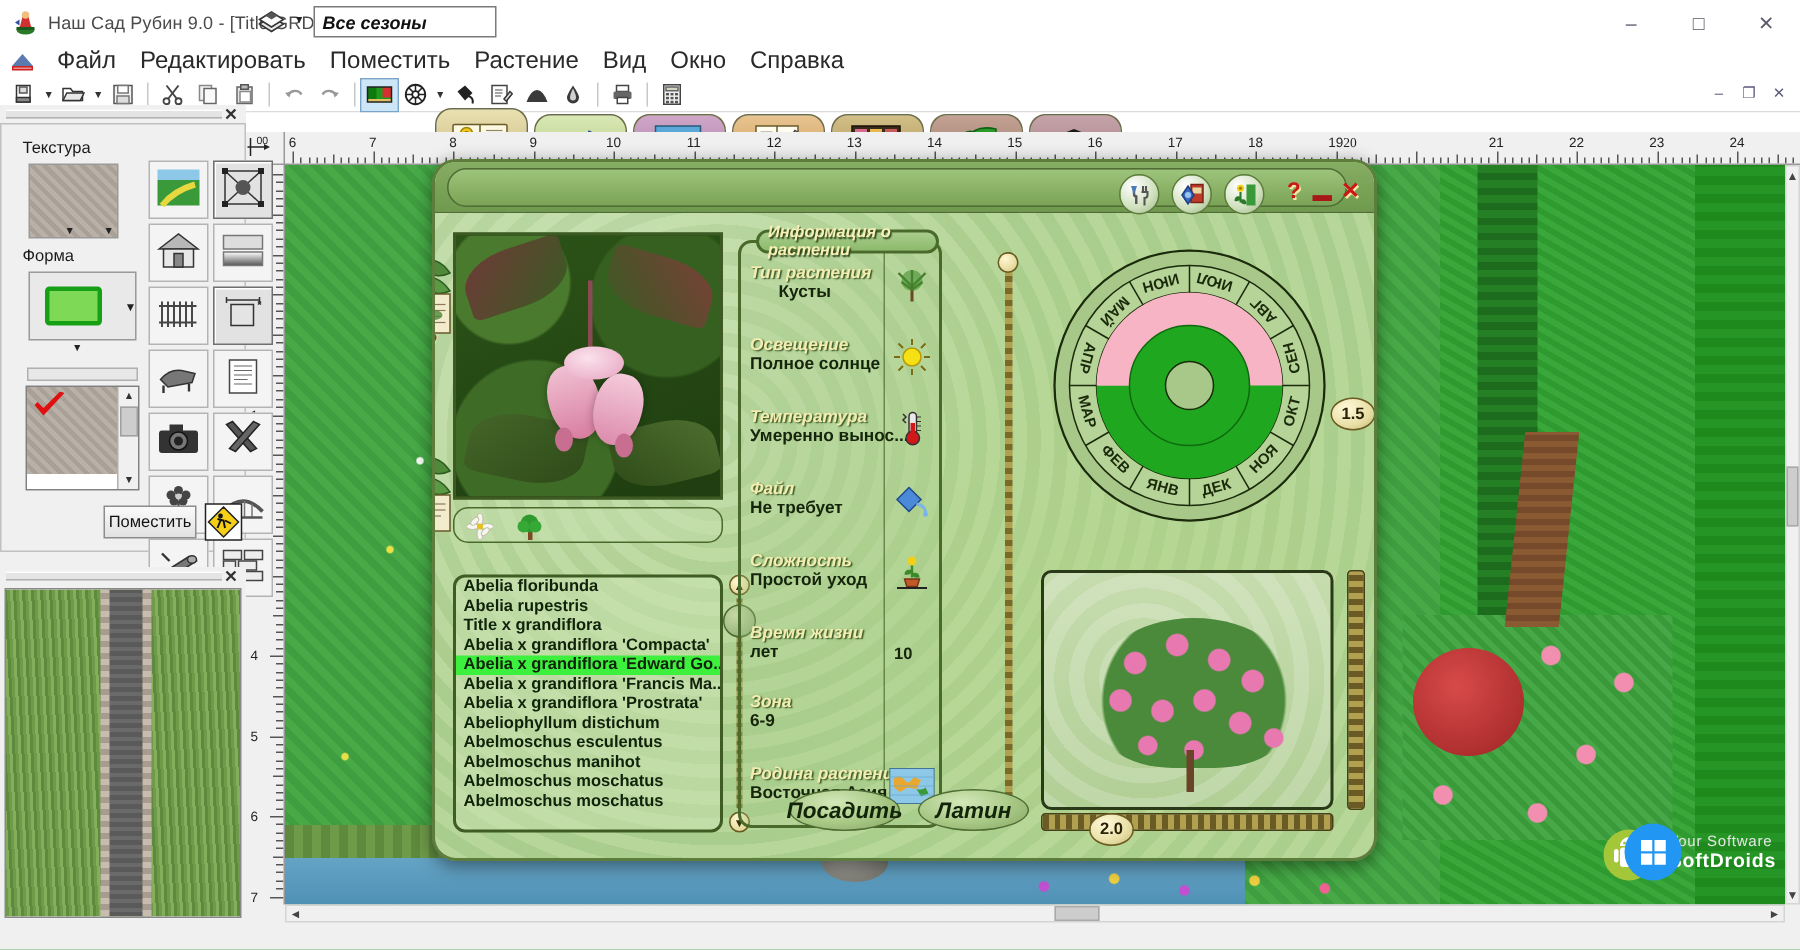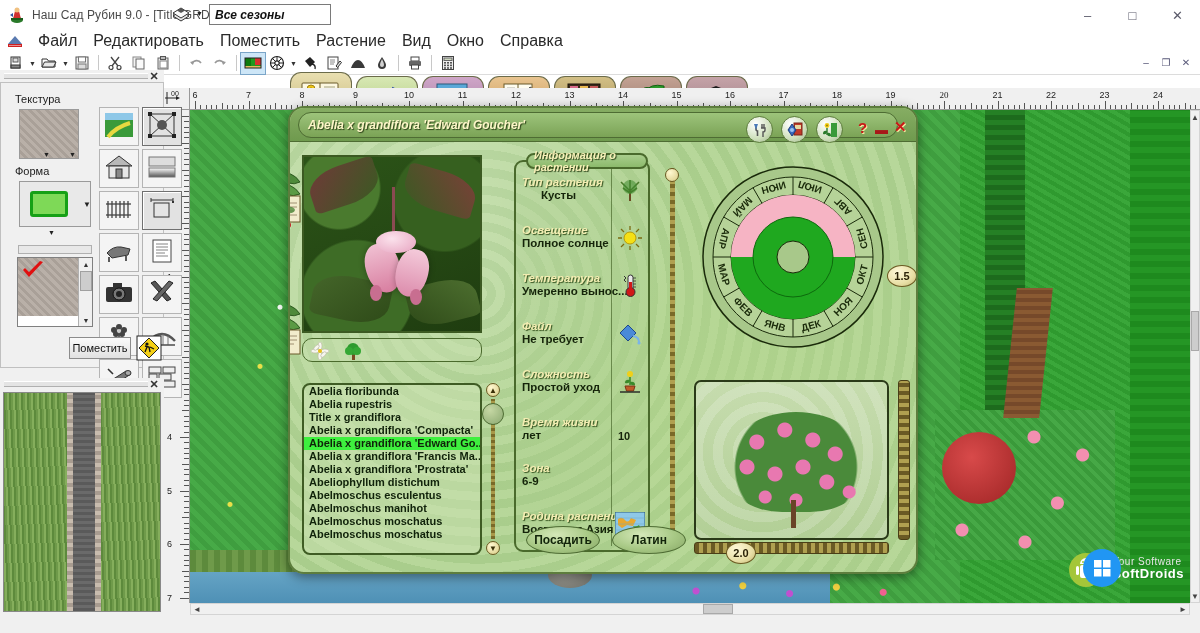--- a/index.html
+++ b/index.html
@@ -140,21 +140,21 @@
      text-shadow:1px 1px 1px #33501c; }
   .infoval { font-weight:bold; font-size:11.5px; color:#15240a; }
   .lst { position:absolute; background:rgba(205,228,180,.5); border:2px solid #3f5c24;
      border-radius:8px; overflow:hidden; }
   .lst .it { height:13px; line-height:13px; padding-left:5px; font-weight:bold; font-size:11px;
      color:#10220a; white-space:nowrap; }
   .lst .it.sel { background:#3ef03e; }
   .gbtn { position:absolute; width:74px; height:28px; border-radius:50%/50%;
      background:radial-gradient(ellipse at 40% 30%, #d4e8b8, #a7c884 55%, #86a665);
      border:1px solid #4e6c33; display:flex; align-items:center; justify-content:center;
-     font-weight:bold; font-size:12px; color:#12240a; }
+     font-weight:bold; font-size:15px; color:#12240a;font-style:italic; }
   .slider-knob { position:absolute; width:30px; height:22px; border-radius:50%;
      background:radial-gradient(ellipse at 35% 30%, #fff9d8, #e8dfa6 60%, #c4b874);
      border:1px solid #6b5a22; display:flex; align-items:center; justify-content:center;
      font-weight:bold; font-size:11px; color:#2a2207; }
   .wheel { position:absolute; border-radius:50%; }
   .mlabel { position:absolute; font-weight:bold; font-size:10px; color:#1a2a0a;
      transform-origin:center; }
   .vtabs { position:absolute; left:-2px; top:42px; width:26px; }
 
   
@@ -589,21 +589,21 @@
       <div class="rh-tick" style="left: 700.5px; height: 8px;"></div>
       <div class="rh-tick" style="left: 705.85px; height: 4px;"></div>
       <div class="rh-tick" style="left: 711.2px; height: 4px;"></div>
       <div class="rh-tick" style="left: 716.55px; height: 4px;"></div>
       <div class="rh-tick" style="left: 721.9px; height: 4px;"></div>
       <div class="rh-tick" style="left: 727.25px; height: 6px;"></div>
       <div class="rh-tick" style="left: 732.6px; height: 4px;"></div>
       <div class="rh-tick" style="left: 737.95px; height: 4px;"></div>
       <div class="rh-tick" style="left: 743.3px; height: 4px;"></div>
       <div class="rh-tick" style="left: 748.65px; height: 4px;"></div>
-      <div class="rh-num" style="left: 754px; font-family: Liberation Serif, serif;">20</div>
+      <div class="rh-num" style="left: 710px; font-family: Liberation Serif, serif;">20</div>
       <div class="rh-tick" style="left: 754px; height: 8px;"></div>
       <div class="rh-tick" style="left: 759.35px; height: 4px;"></div>
       <div class="rh-tick" style="left: 764.7px; height: 4px;"></div>
       <div class="rh-tick" style="left: 770.05px; height: 4px;"></div>
       <div class="rh-tick" style="left: 775.4px; height: 4px;"></div>
       <div class="rh-tick" style="left: 780.75px; height: 6px;"></div>
       <div class="rh-tick" style="left: 786.1px; height: 4px;"></div>
       <div class="rh-tick" style="left: 791.45px; height: 4px;"></div>
       <div class="rh-tick" style="left: 796.8px; height: 4px;"></div>
       <div class="rh-tick" style="left: 802.15px; height: 4px;"></div>
@@ -1044,21 +1044,20 @@
         <div class="txt1">Your Software</div>
         <div class="txt2">SoftDroids</div>
       </div>
     </div>
   </div>
 
   <div class="dlg">
 
     <div class="dlg-head"></div>
     <div class="dlg-title-pill"></div>
-    <div class="dlg-title">Abelia x grandiflora 'Edward Goucher'</div>
 
     <div class="rbtn" style="left:456px;">
       <svg width="18" height="18" viewBox="0 0 18 18">
         <path d="M5 3 v5 q0 2 1.5 2 v5" stroke="#555" stroke-width="1.6" fill="none"></path>
         <path d="M11 3 v4 M13 3 v4" stroke="#555" stroke-width="1.4"></path>
         <path d="M10 7 h4 v2 q0 2-2 2 v5" stroke="#555" stroke-width="1.4" fill="none"></path>
         <path d="M3 3 h4 l-2 6 Z" fill="#4a7ab8"></path>
       </svg>
     </div>
     <div class="rbtn" style="left:491px;">
@@ -1189,21 +1188,21 @@
           display:flex;align-items:center;justify-content:center;font-size:8px;color:#3a3008;">▲</div>
       <div style="position:absolute;top:16px;left:5px;width:4px;height:140px;background:
           repeating-linear-gradient(0deg,#7a6a28 0 3px,#a89848 3px 6px);"></div>
       <div style="position:absolute;top:20px;left:-4px;width:22px;height:22px;border-radius:50%;
           background:radial-gradient(circle at 35% 30%,#c6d8a4,#8aa870);border:1px solid #4e6c33;"></div>
       <div style="position:absolute;bottom:0;left:0;width:14px;height:14px;border-radius:50%;background:
           radial-gradient(circle at 35% 30%,#fff8d0,#d8cc86);border:1px solid #6a5a22;
           display:flex;align-items:center;justify-content:center;font-size:8px;color:#3a3008;">▼</div>
     </div>
 
-    <div class="gbox" style="left:224px;top:52px;width:136px;height:392px;">
+    <div class="gbox" style="left:202px;top:52px;width:136px;height:392px;">
       <div class="gbox-cap">Информация о растении</div>
       <div style="position:absolute;left:95px;top:6px;width:1px;height:378px;background:#4a6a2c;opacity:.7;"></div>
       <div id="infoRows">
           <div style="position: absolute; left: 6px; top: 14px; width: 124px; height: 46px;">
             <div class="infolbl">Тип растения</div>
             <div class="infoval" style="margin-top: 1px; margin-left: 19px;">Кусты</div>
             <div style="position: absolute; left: 93px; top: 0px; width: 30px; height: 28px; display: flex; align-items: center; justify-content: center;">
               <svg width="26" height="26" viewBox="0 0 26 26">
                 <path d="M13 24 V12" stroke="#6a4a22" stroke-width="2"></path>
                 <path d="M13 14 L4 5 M13 14 L22 5 M13 16 L6 11 M13 16 L20 11 M13 12 L13 3" stroke="#4a7a2a" stroke-width="1.6"></path>

